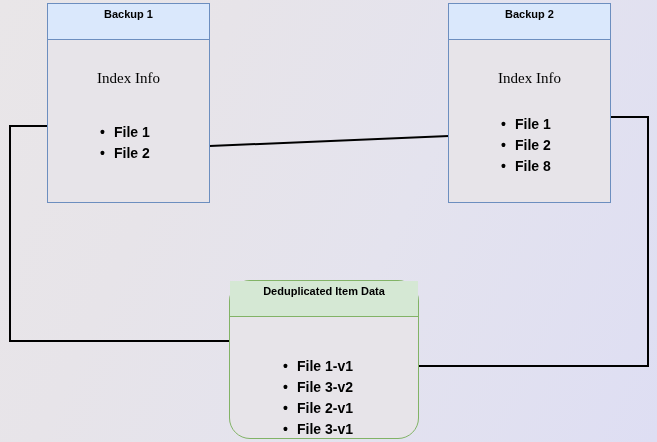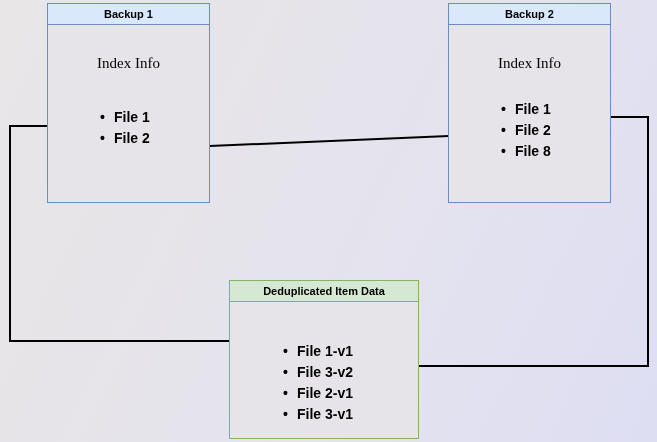--- a/index.html
+++ b/index.html
@@ -19,31 +19,32 @@
     background: linear-gradient(115deg, #e9e6e8 0%, #e7e4e9 28%, #e4e3ee 58%, #dedef3 100%);
   }
   .node {
     position: absolute;
     box-sizing: border-box;
     border: 1px solid #6c8ebf;
     background: #e7e4e9;
   }
   .node .node-header {
     box-sizing: border-box;
-    height: 21px;
+    height: 36px;
     line-height: 20px;
     text-align: center;
     font-size: 11px;
     font-weight: bold;
     color: #000000;
     background: #dae8fc;
     border-bottom: 1px solid #6c8ebf;
   }
   .node.green {
     border-color: #82b366;
+    border-radius: 21px;
   }
   .node.green .node-header {
     background: #d5e8d4;
     border-bottom-color: #82b366;
   }
   .node-body {
     position: relative;
     height: calc(100% - 21px);
   }
   .index-label {

